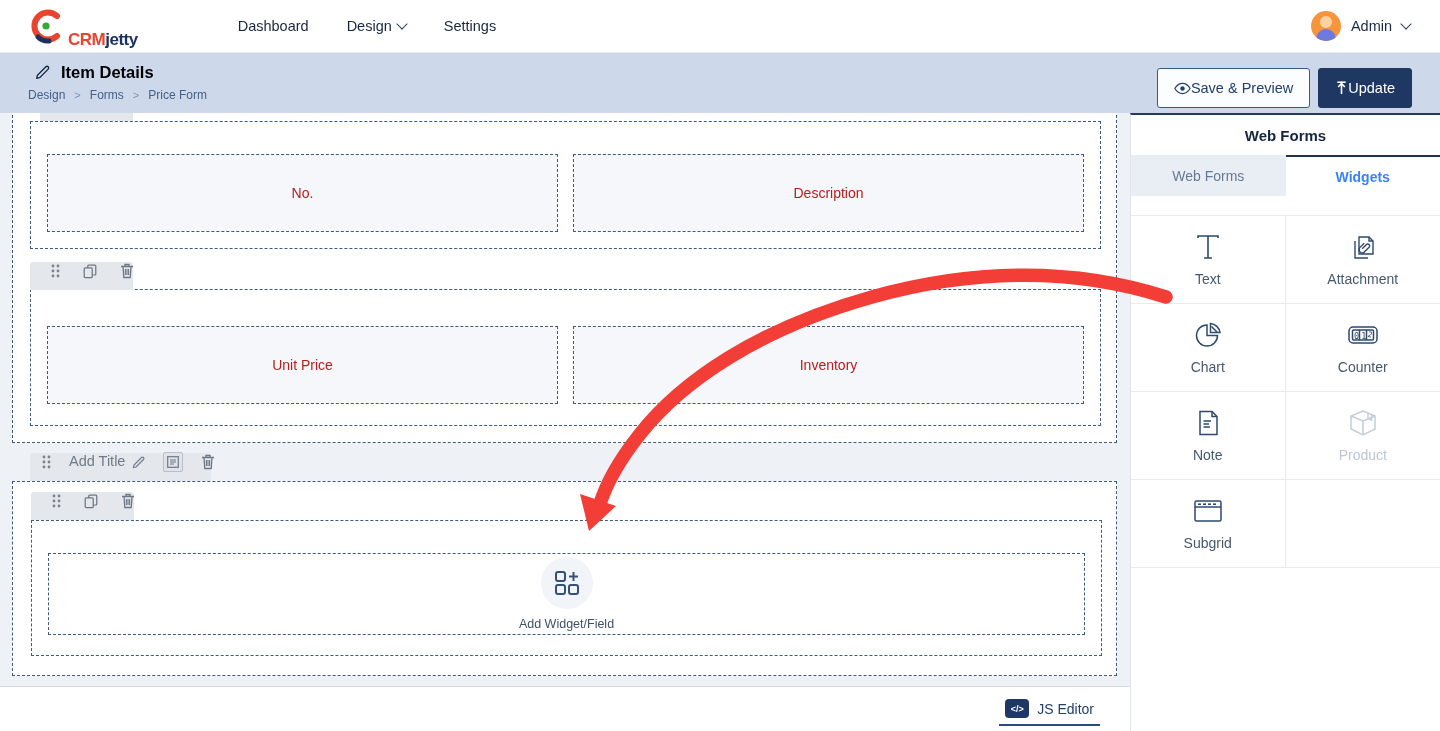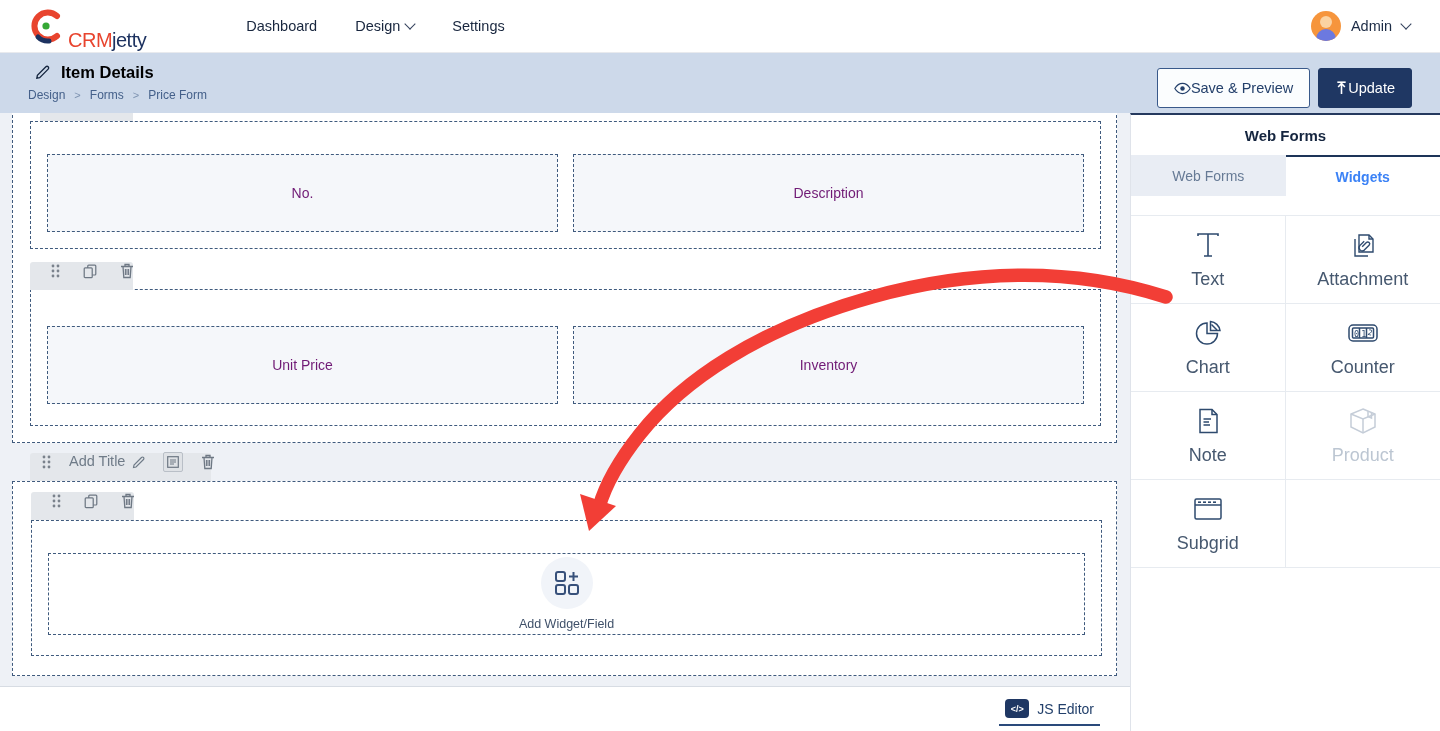--- a/index.html
+++ b/index.html
@@ -3,21 +3,21 @@
 <meta charset="utf-8">
 <style>
   * { box-sizing: border-box; margin: 0; padding: 0; }
   html,body { width:1440px; height:731px; overflow:hidden;
     font-family:"Liberation Sans", sans-serif; background:#ffffff; }
 
   
   .navbar { height:53px; background:#fff; border-bottom:1px solid #e8eaee;
     display:flex; align-items:center; position:relative; }
   .logo { display:flex; align-items:center; margin-left:28px; gap:4px; }
-  .logo-text { font-size:20px; font-weight:normal; letter-spacing:-0.5px;margin-top:28px; }
+  .logo-text { font-size:17px; font-weight:bold; letter-spacing:-0.5px;margin-top:28px; }
   .logo-crm { color:#e8442e; }
   .logo-jetty { color:#1d3260; }
   .nav-links { display:flex; gap:38px; margin-left:100px; }
   .nav-link { font-size:14.5px; color:#18263e; cursor:pointer; display:flex; align-items:center; gap:6px; }
   .nav-right { position:absolute; right:30px; display:flex; align-items:center; gap:10px; }
   .avatar { width:30px; height:30px; border-radius:50%; background:#f6953c; position:relative; overflow:hidden; }
   .avatar .head { position:absolute; left:9px; top:5px; width:12px; height:12px; border-radius:50%; background:#fbd3a2; }
   .avatar .body { position:absolute; left:5px; top:18px; width:20px; height:14px; border-radius:10px 10px 0 0; background:#6c79e0; }
   .admin-name { font-size:14.5px; color:#1c2b45; }
   .chev { width:8px; height:8px; border-right:1.6px solid #33415c; border-bottom:1.6px solid #33415c;
@@ -39,21 +39,21 @@
   
   .page-body { display:flex; height:618px; }
   .canvas { position:relative; width:1130px; height:618px; background:#eef1f6; overflow:hidden; }
   .sidebar { width:310px; height:618px; background:#ffffff; border-left:1px solid #dfe3ea;
     border-top:2px solid #25395e; }
 
   
   .section { position:absolute; background:#ffffff; border:1px dashed #3f5a7d; }
   .rowbox { position:absolute; background:#ffffff; border:1px dashed #3f5a7d; }
   .fieldbox { position:absolute; background:#f5f7fa; border:1px dashed #3f5a7d;
-    display:flex; align-items:center; justify-content:center; font-size:14px; color:#701a75;text-align:right; }
+    display:flex; align-items:center; justify-content:center; font-size:14px; color:#b91c1c;text-align:right; }
   .toolbar { position:absolute; background:#e4e7eb; border-radius:3px 3px 0 0;
     display:flex; padding:0 10px; gap:0; z-index:5; }
   .tb-item { display:flex; align-items:center; justify-content:center; padding:0 11px; height:18px; cursor:pointer; }
   .tb-sep { width:1px; height:18px; background:#cfd4da; }
   .tb-label { font-size:14.5px; color:#6f7b88; padding:0 6px 0 12px; white-space:nowrap; }
   .mini-btn { border:1px solid #b9bfc7; background:#dfe2e6; border-radius:2px; width:20px; height:20px;
     display:flex; align-items:center; justify-content:center; }
 
   .placeholder-inner { position:absolute; inset:0; display:flex; flex-direction:column;
     align-items:center; justify-content:center; gap:8px; background:#ffffff; }
@@ -74,21 +74,21 @@
     font-size:15px; font-weight:bold; color:#15253f; }
   .sb-tabs { display:flex; height:41px; }
   .sb-tab { flex:1; display:flex; align-items:center; justify-content:center; font-size:14px; cursor:pointer; }
   .sb-tab.inactive { background:#e9edf4; color:#667a95; }
   .sb-tab.active { background:#ffffff; color:#3b82f6; font-weight:bold; border-top:2px solid #1d3458; }
   .sb-gap { height:19px; }
   .widget-grid { display:grid; grid-template-columns:1fr 1fr; border-top:1px solid #e7ebf0; }
   .wcell { height:88px; border-bottom:1px solid #e7ebf0; display:flex; flex-direction:column;
     align-items:center; justify-content:center; gap:9px; cursor:pointer; background:#fff; }
   .wcell:nth-child(odd) { border-right:1px solid #e7ebf0; }
-  .wcell .wlabel { font-size:18px; color:#46586f; }
+  .wcell .wlabel { font-size:14px; color:#46586f; }
   .wcell.disabled { cursor:default; }
   .wcell.disabled .wlabel { color:#bcc6d2; }
   .wcell.empty { cursor:default; }
 
   .arrow-overlay { position:absolute; left:0; top:0; width:1440px; height:731px;
     pointer-events:none; z-index:50; }
   .page-abs { position:relative; width:1440px; height:731px; }
 </style>
 </head>
 <body>

